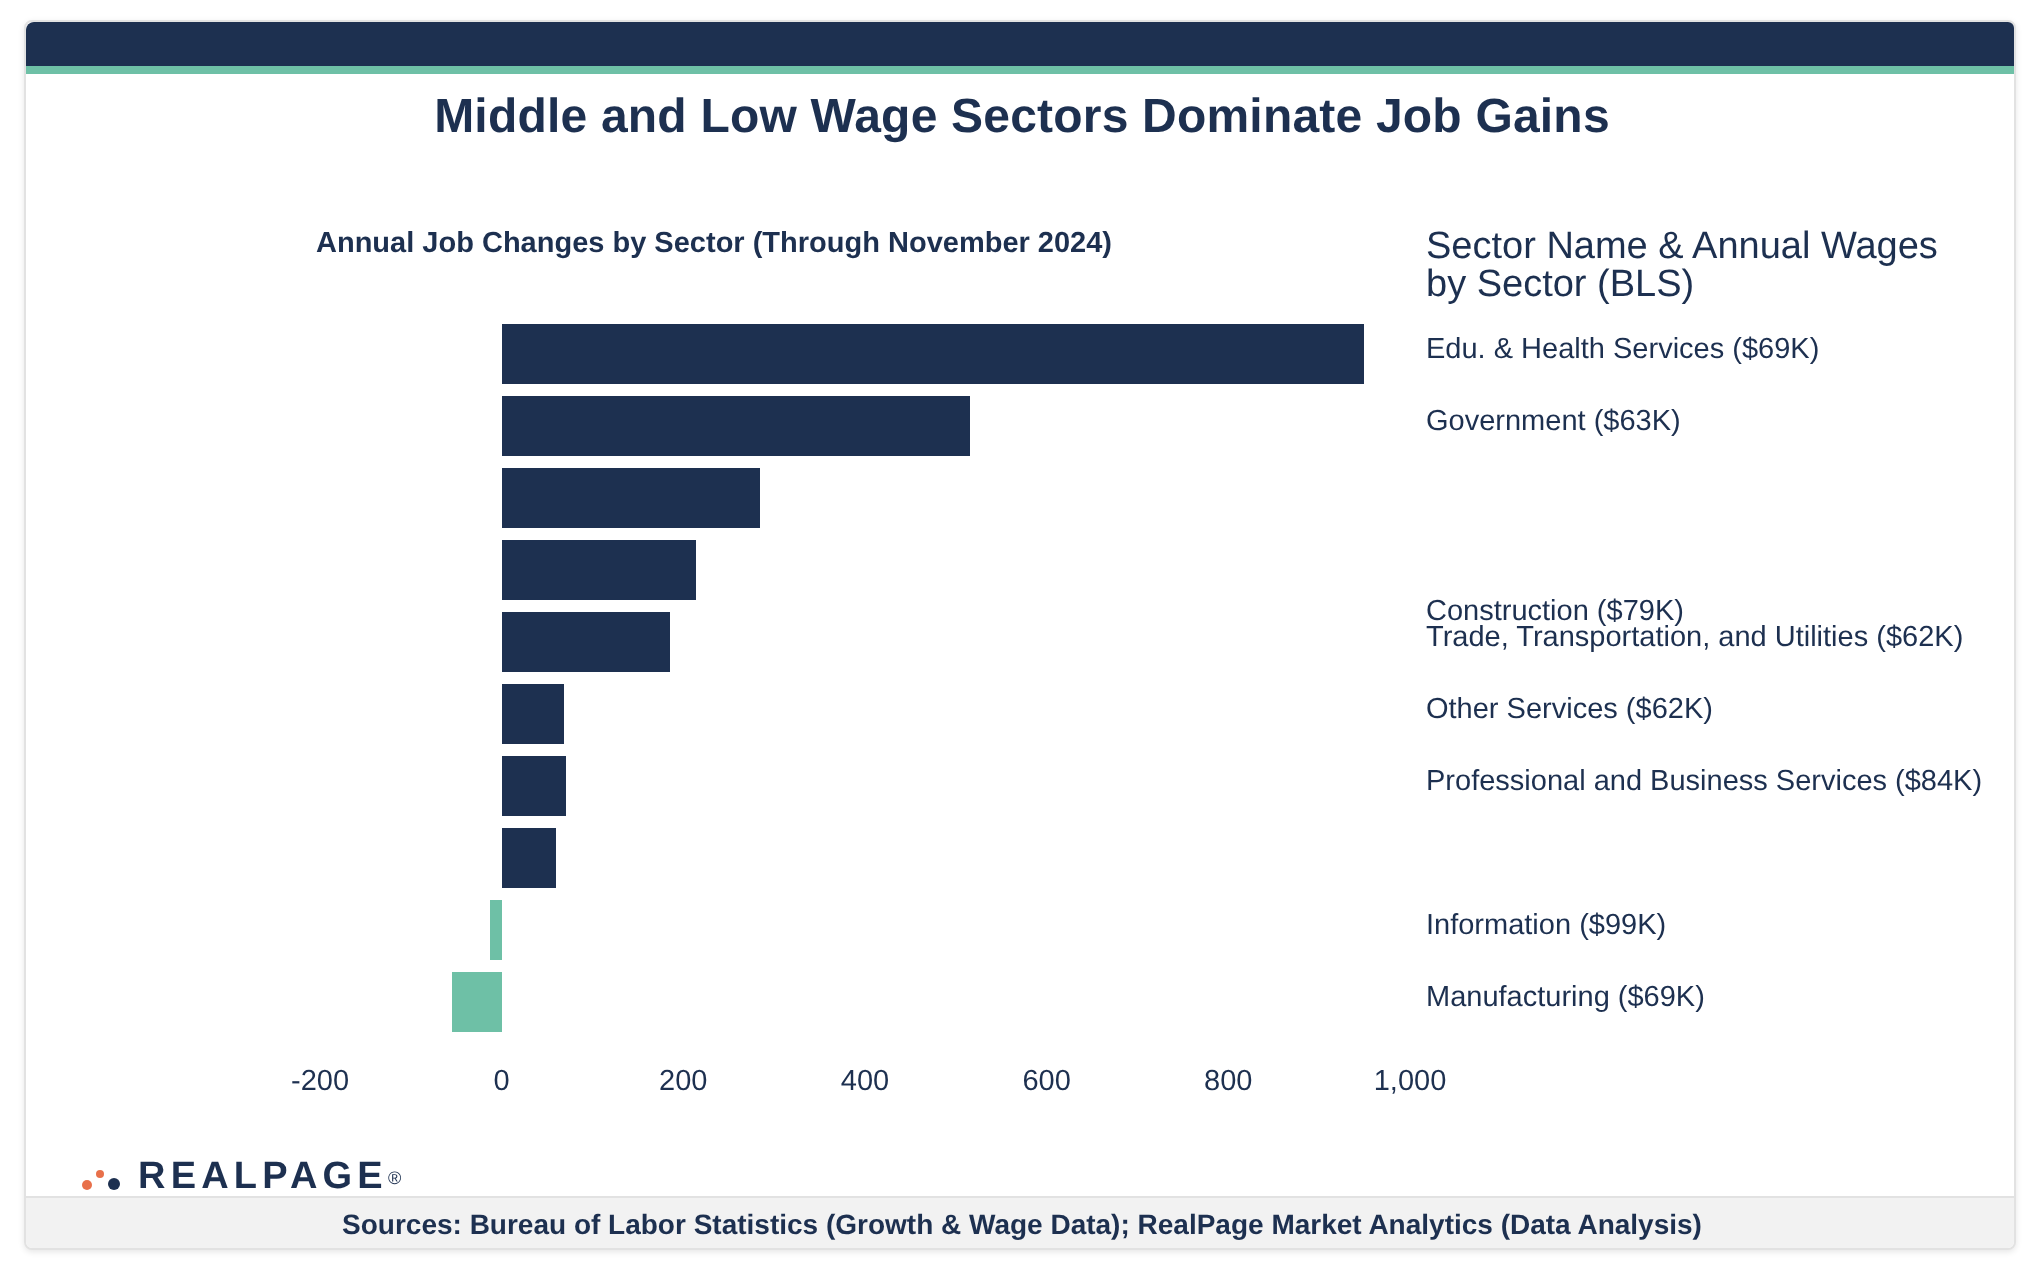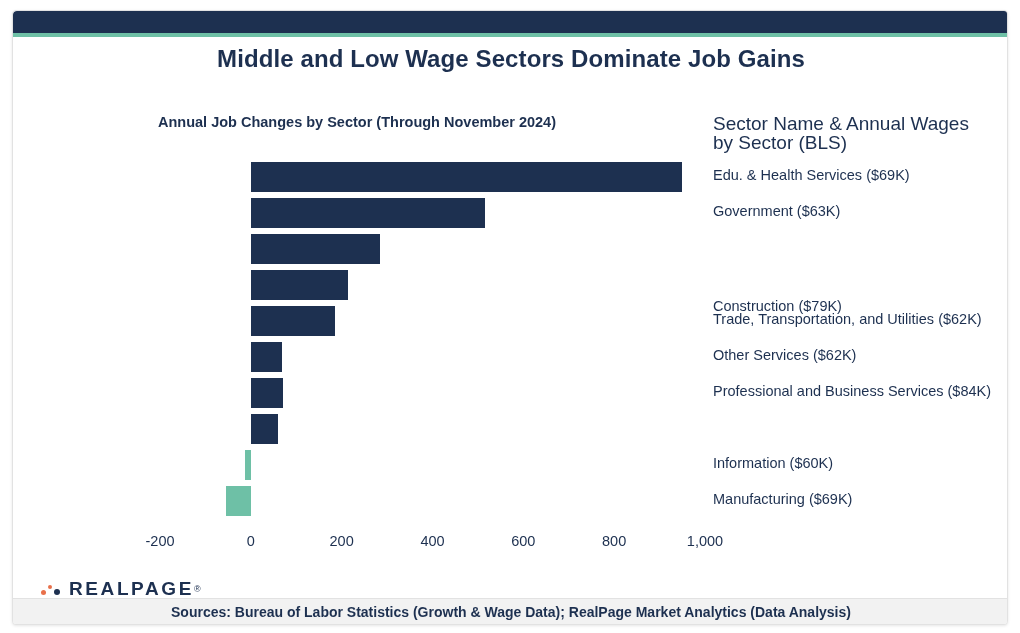--- a/index.html
+++ b/index.html
@@ -235,21 +235,21 @@
           <div class="bar neg" title="Manufacturing ($69K): -55" style="width: 24.9792px; left: 65.8542px;"></div>
         </div>
       </div>
     <div class="labels" id="labels">
         <div class="label" style="top: 8px;">Edu. &amp; Health Services ($69K)</div>
         <div class="label" style="top: 44px;">Government ($63K)</div>
         <div class="label" style="top: 116px; margin-top: 23px;">Construction ($79K)</div>
         <div class="label" style="top: 152px;">Trade, Transportation, and Utilities ($62K)</div>
         <div class="label" style="top: 188px;">Other Services ($62K)</div>
         <div class="label" style="top: 224px;">Professional and Business Services ($84K)</div>
-        <div class="label" style="top: 296px;">Information ($60K)</div>
+        <div class="label" style="top: 296px;">Information ($99K)</div>
         <div class="label" style="top: 332px;">Manufacturing ($69K)</div>
       </div>
     <div class="axis" id="axis">
         <div class="tick" style="left: 0px;">-200</div>
         <div class="tick" style="left: 90.8333px;">0</div>
         <div class="tick" style="left: 181.667px;">200</div>
         <div class="tick" style="left: 272.5px;">400</div>
         <div class="tick" style="left: 363.333px;">600</div>
         <div class="tick" style="left: 454.167px;">800</div>
         <div class="tick" style="left: 545px;">1,000</div>

